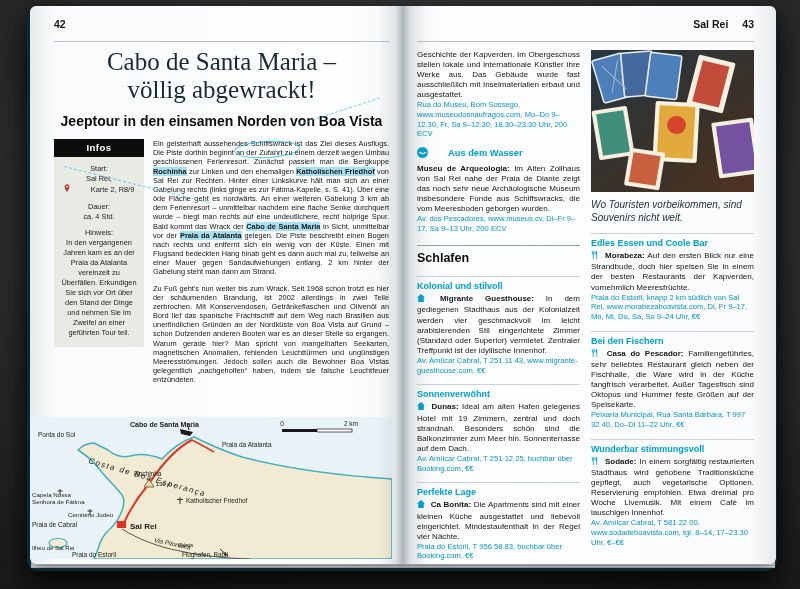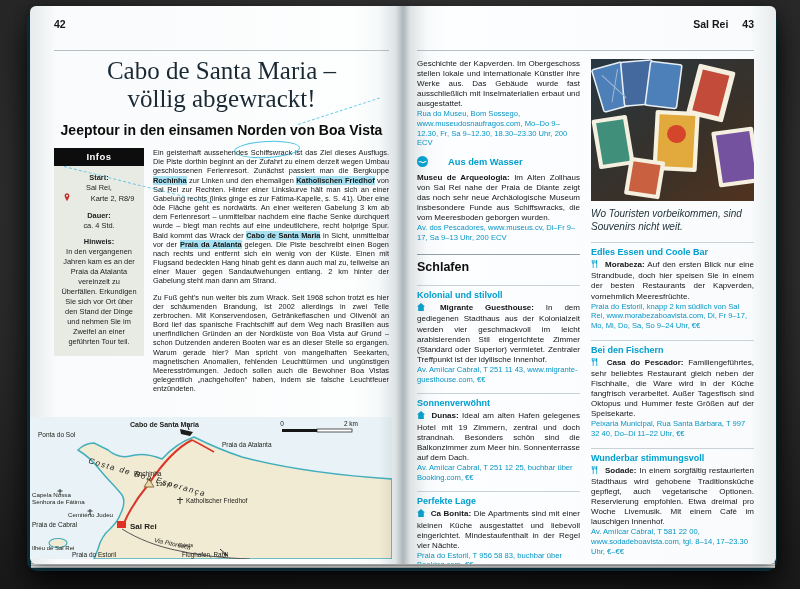--- a/index.html
+++ b/index.html
@@ -19,21 +19,21 @@
     background:linear-gradient(90deg, rgba(0,0,0,0) 0%, rgba(30,50,60,.10) 35%,
       rgba(15,35,45,.30) 50%, rgba(30,50,60,.10) 65%, rgba(0,0,0,0) 100%); pointer-events:none; }
 
   .page { width:373px; height:558px; position:relative; overflow:hidden; color:#191919; }
   .page.left  { background:linear-gradient(90deg,#e7ebec 0%,#f9fbfc 7%,#fdfefe 86%,#f1f5f6 100%);
     padding:12px 14px 0 24px; }
   .page.right { background:linear-gradient(270deg,#e7ebec 0%,#f9fbfc 7%,#fdfeff 88%,#f1f4f5 100%);
     padding:12px 22px 0 14px; }
 
   .page-head { display:flex; align-items:baseline; border-bottom:1px solid #b7c0c4;
-    padding-bottom:20px; font-size:10.5px; font-weight:bold; color:#161616; }
+    padding-bottom:11px; font-size:10.5px; font-weight:bold; color:#161616; }
   .page-head.rh { justify-content:flex-end; gap:14px; }
 
   
   .kicker { margin-top:16px; text-align:center; color:#00a6d6; font-size:15px;
     font-weight:bold; letter-spacing:4px; }
   .title { margin-top:6px; text-align:center; font-family:"Liberation Serif",serif;
     font-weight:normal; font-size:25px; line-height:1.12; color:#1a2933; }
   .subtitle { margin-top:9px; text-align:center; font-size:14px; font-weight:bold; color:#0c0c0c; }
 
   .deco-ellipse { position:absolute; top:135px; left:204px; width:66px; height:17px;
@@ -41,21 +41,21 @@
   .deco-dash { position:absolute; border-top:1.4px dashed rgba(40,185,225,.65);
     pointer-events:none; transform-origin:left center; }
   .deco-dash.d1 { top:160px; left:34px; width:150px; transform:rotate(14deg); }
   .deco-dash.d2 { top:118px; left:268px; width:86px; transform:rotate(-18deg); }
 
   .content-row { display:flex; gap:9px; margin-top:10px; height:276px; overflow:hidden; }
   .infobox { width:90px; flex:0 0 auto; font-size:7.4px; line-height:1.35; text-align:center; color:#222; }
   .infobox-head { background:#0d0d0d; color:#fff; font-size:9.5px; font-weight:bold;
     padding:3px 0 2px; letter-spacing:.5px; }
   .infobox-body { background:#e8eae4; padding:7px 6px 9px; }
-  .ib-label { font-weight:bold; margin-top:6px; }
+  .ib-label { font-weight:normal; margin-top:6px; }
   .ib-label.first { margin-top:0; }
   .ib-map { display:flex; justify-content:center; align-items:center; gap:18px; }
 
   .bodytext { flex:1; min-width:0; font-size:7.4px; line-height:1.24; text-align:justify;
     hyphens:auto; -webkit-hyphens:auto; color:#161616; }
   .bodytext p + p { margin-top:7px; }
   .hl { background:#a6e0f1; }
   .bold { font-weight:bold; }
 
   .map { position:absolute; left:0; bottom:5px; width:362px; height:142px; }

